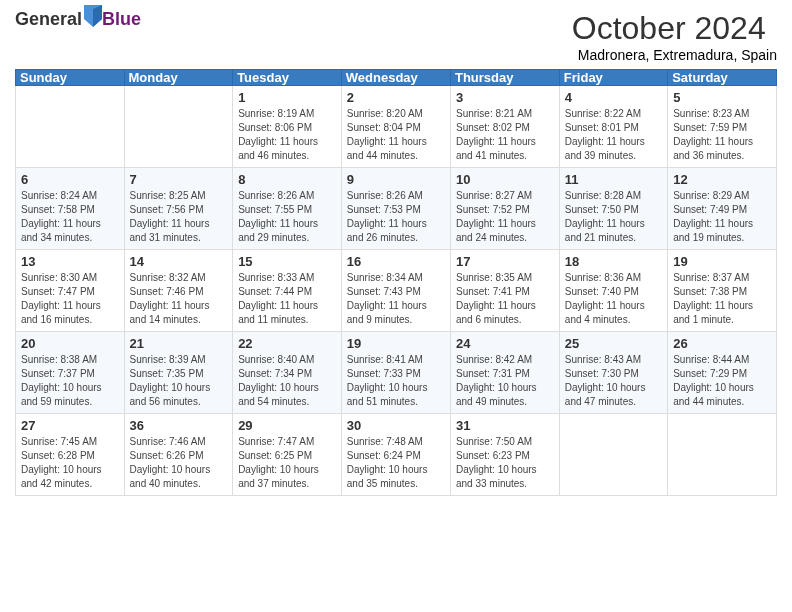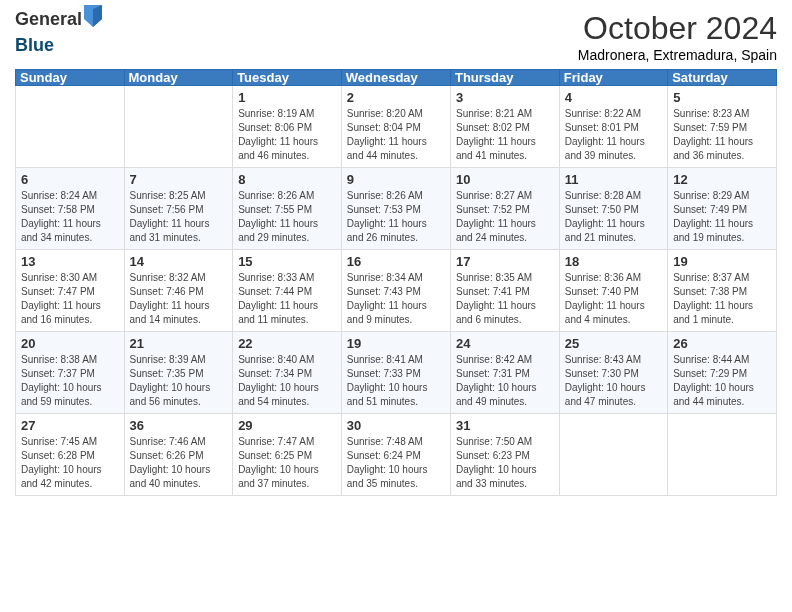--- a/index.html
+++ b/index.html
@@ -16,42 +16,41 @@
       align-items: flex-start;
       margin-bottom: 6px;
     }
     .logo {
       display: flex;
       align-items: center;
       gap: 2px;
     }
     .logo-text {
       display: flex;
-      flex-direction: column;
+      flex-direction: row;
       line-height: 1.1;
     }
     .logo-general {
       font-size: 18px;
       font-weight: bold;
       color: #333;
     }
     .logo-blue {
       font-size: 18px;
       font-weight: bold;
-      color: #0c4a6e;
-      margin-top: 6px;
+      color: #701a75;
     }
     .logo-icon {
       width: 18px;
       height: 22px;
       margin-left: 2px;
       margin-top: -8px;
     }
     .title-section {
-      text-align: right;
+      text-align: left;
     }
     .month-title {
       font-size: 32px;
       font-weight: normal;
       color: #333;
     }
     .subtitle {
       font-size: 14px;
       color: #000000;
       padding-left: 6px;

